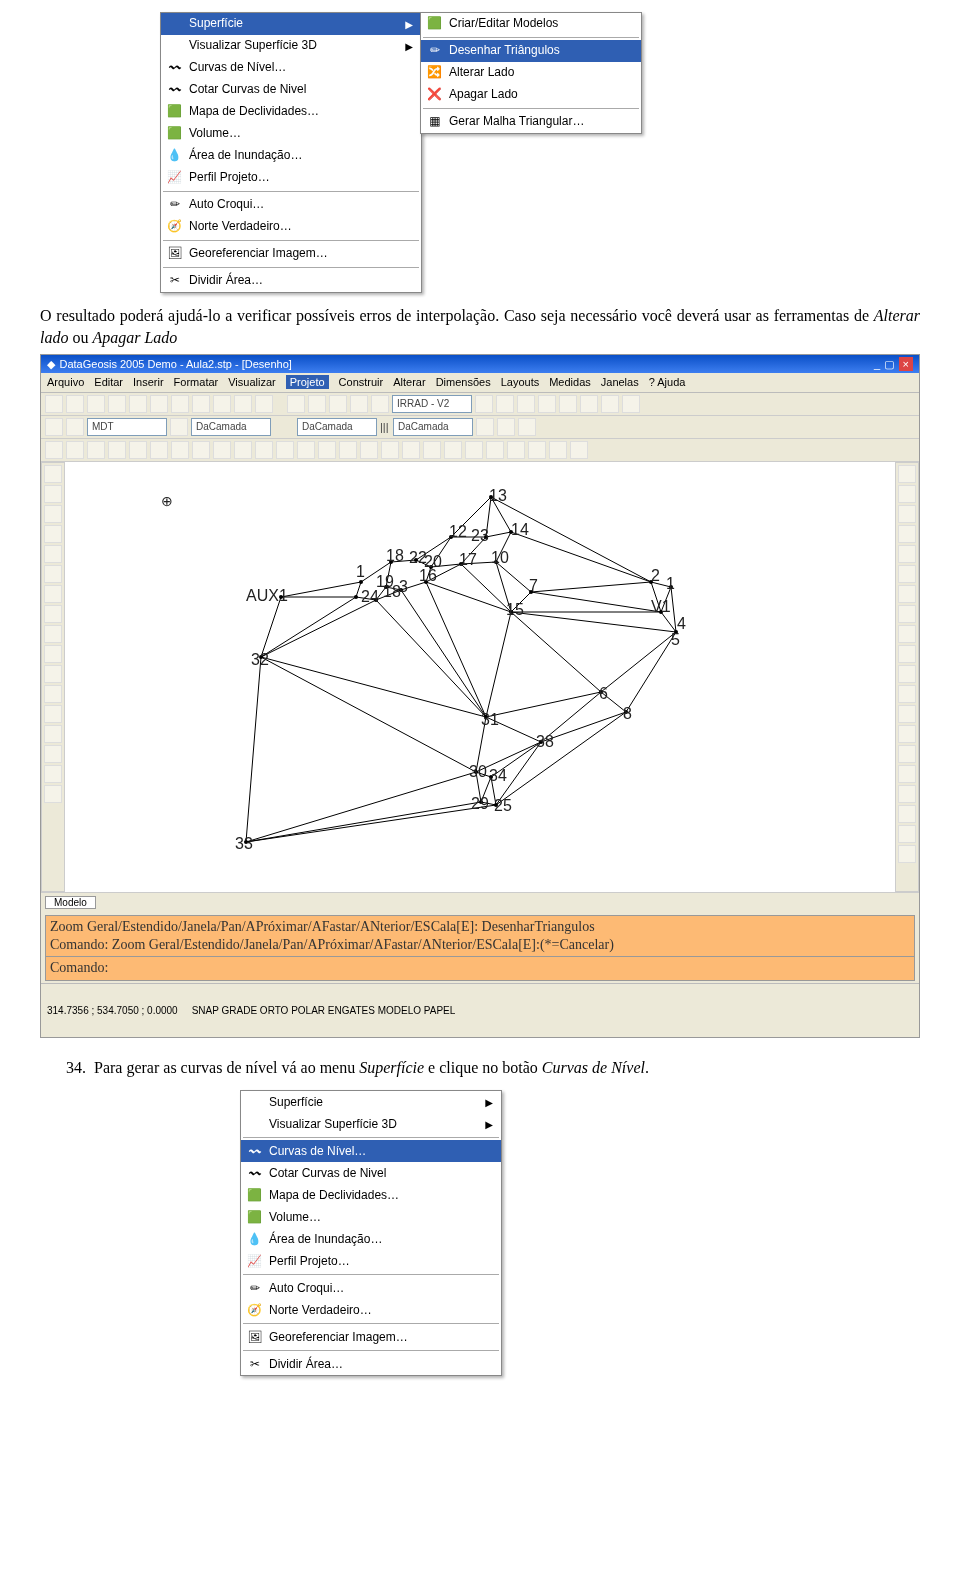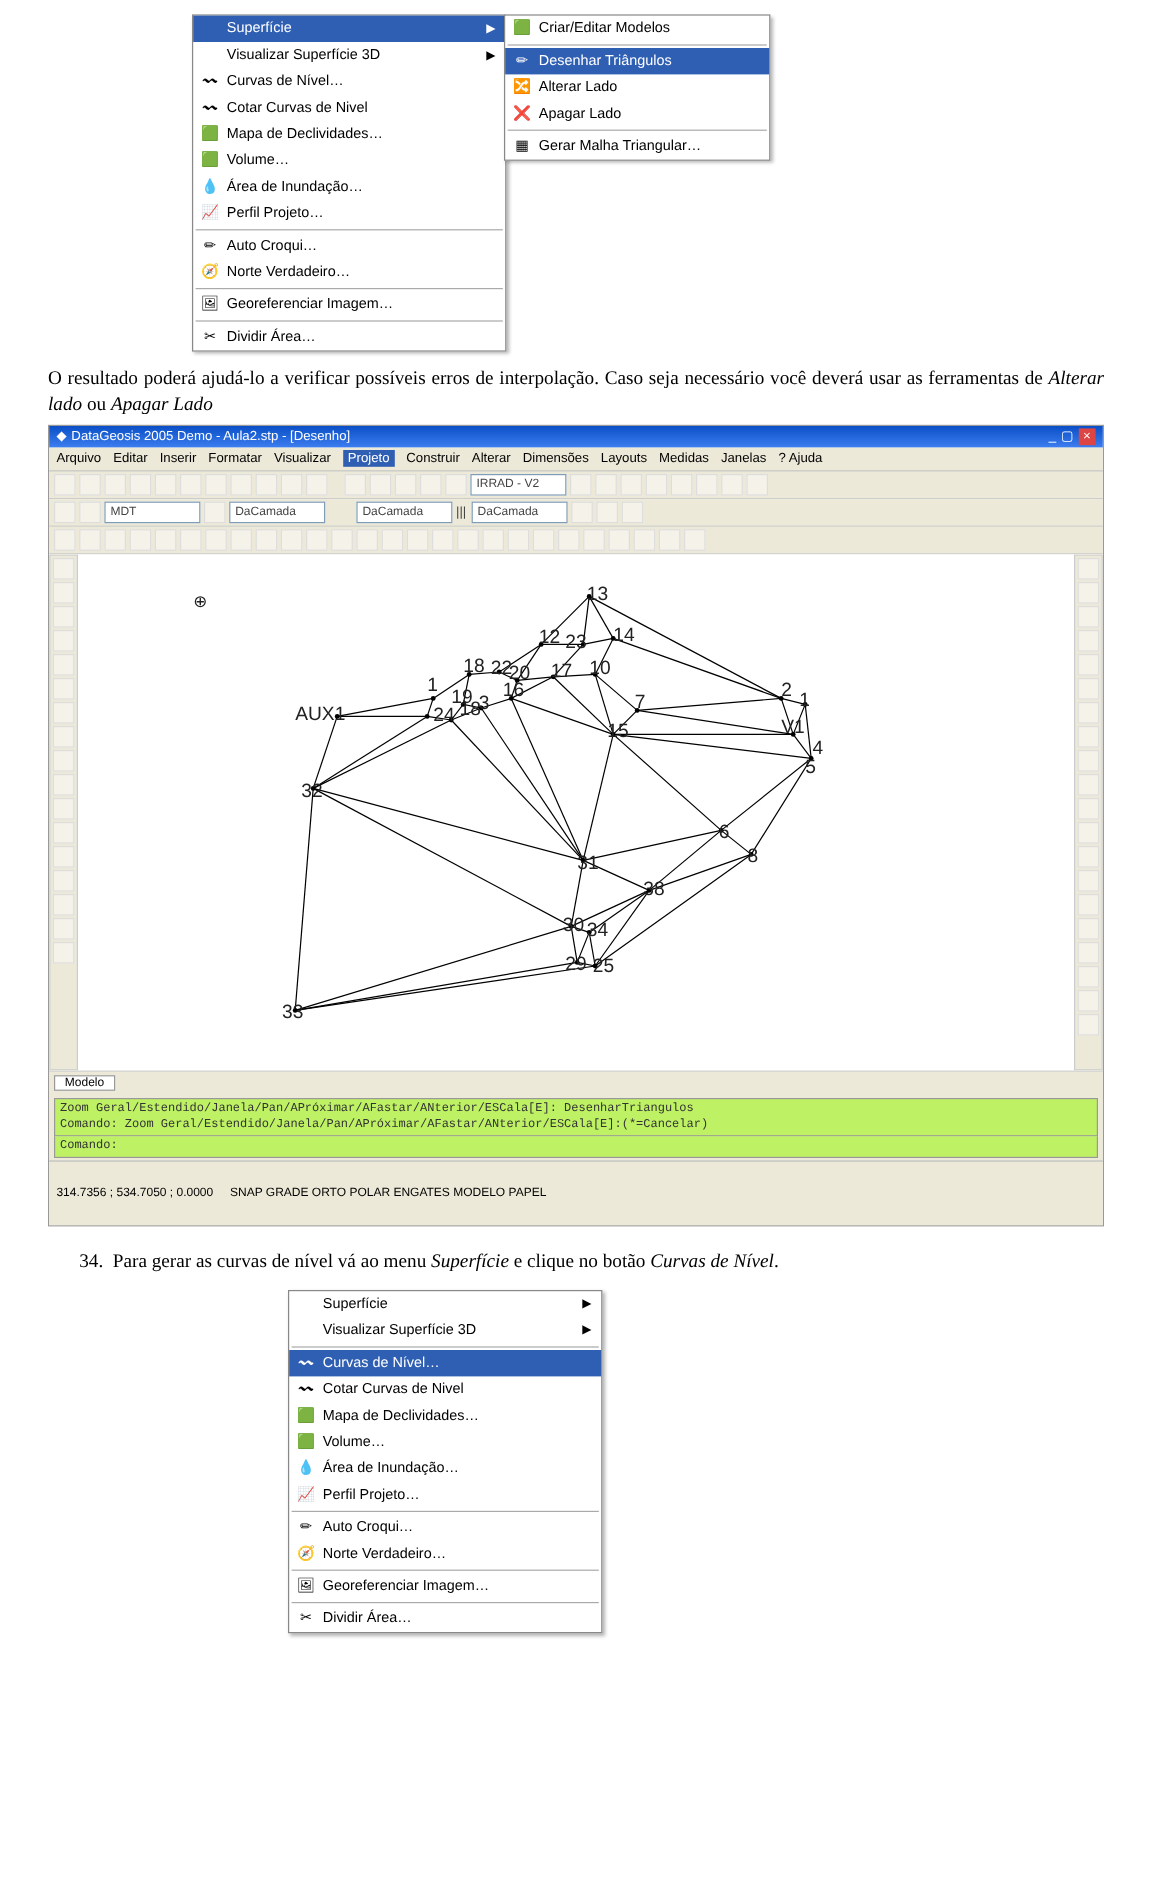--- a/index.html
+++ b/index.html
@@ -24,21 +24,21 @@
 .tbrow .btn{width:16px;height:16px;border:1px solid #ddd;background:#f5f3e9;display:inline-block}
 .tbrow .combo{background:#fff;border:1px solid #7f9db9;padding:0 4px;font-size:10px;min-width:70px;height:16px;display:inline-flex;align-items:center}
 .canvas{background:#fff;height:430px;position:relative;overflow:hidden}
 .lt,.rt{position:absolute;top:0;bottom:0;width:22px;background:#ece9d8;border:1px solid #ccc}
 .lt{left:0}.rt{right:0}
 .lt .btn,.rt .btn{width:16px;height:16px;border:1px solid #ddd;background:#f5f3e9;margin:2px auto;display:block}
 .net{position:absolute;left:90px;top:20px;width:620px;height:380px}
 .plabel{position:absolute;font-size:16px;color:#222;pointer-events:none}
 .bottombar{background:#ece9d8;border-top:1px solid #ccc;padding:2px 4px;font-size:11px}
 .btmtools{display:flex;gap:3px;flex-wrap:wrap;padding:2px 0}
-.cmdbox{background:#bef264;border:1px solid #999;font-size:10px;font-family:Liberation Mono, monospace;padding:2px 4px;color:#333;margin-top:2px}
+.cmdbox{background:#fdba74;border:1px solid #999;font-size:14px;font-family:Liberation Serif, serif;padding:2px 4px;color:#333;margin-top:2px}
 .status{background:#ece9d8;border-top:1px solid #bbb;font-size:10px;padding:20px 6px;display:flex;gap:14px}
 .step34{display:flex;align-items:flex-start;font-family:'Times New Roman',Times,serif;font-size:16px;margin:18px 0 12px 26px}
 .step34 .num{width:28px;flex:none}
 .menu-shot2{margin-left:200px}
 svg line{stroke:#000;stroke-width:1}
 svg circle{fill:#000}
 </style>
 </head>
 <body>
 

